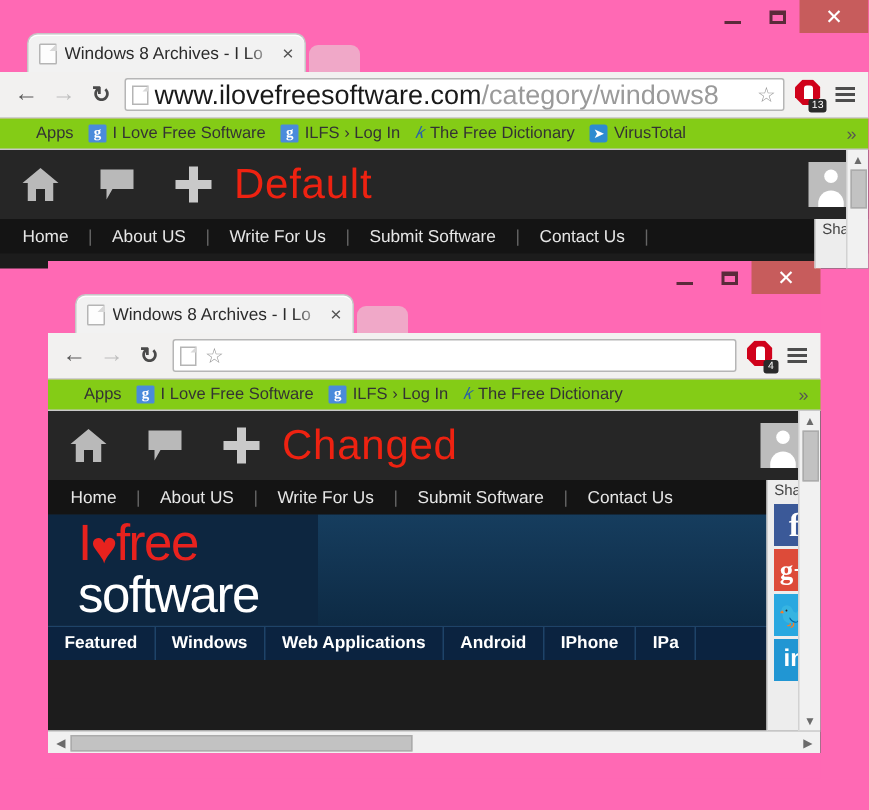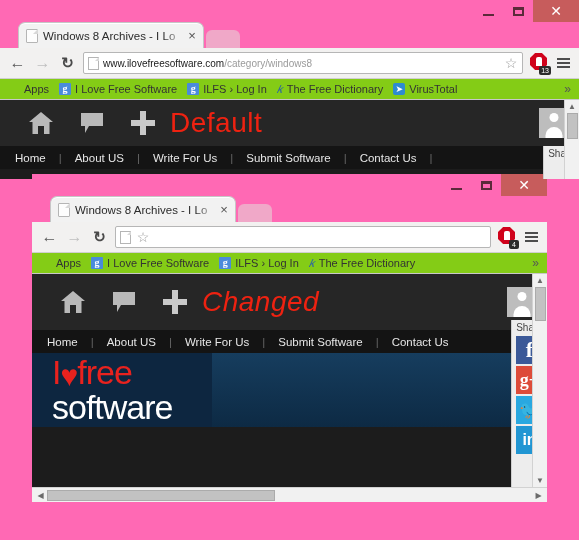--- a/index.html
+++ b/index.html
@@ -67,21 +67,21 @@
     flex: 1 1 auto; height: 22px; background: #fff;
     border: 1px solid #b6b6b6; border-radius: 2px;
     display: flex; align-items: center; padding: 0 3px 0 4px;
     margin: 0 3px; min-width: 0;
   }
   .ob-fav { width: 11px; height: 13px; margin-right: 4px; position: relative; flex:0 0 auto;}
   .ob-fav::before{content:""; position:absolute; inset:0; background:#fff;
      border:1px solid #b5b5b5;}
   .ob-fav::after{content:""; position:absolute; right:0; top:0; border-width:0 0 4px 4px;
      border-style:solid; border-color:transparent transparent #d8d8d8 transparent;}
-  .url { flex:1 1 auto; font-size: 10px; white-space: nowrap; overflow: hidden; min-width:0;}
+  .url { flex:1 1 auto; font-size: 18px; white-space: nowrap; overflow: hidden; min-width:0;}
   .url .host { color: #1a1a1a; }
   .url .path { color: #9a9a9a; }
   .star { flex:0 0 auto; font-size: 14px; color: #9a9a9a; width: 16px; text-align:center;}
   .ext-adblock { flex:0 0 auto; width: 24px; height: 24px; position: relative; margin: 0 1px;}
   .octagon {
     position:absolute; left:3px; top:2px; width:17px; height:17px; background:#d0021b;
     clip-path: polygon(30% 0,70% 0,100% 30%,100% 70%,70% 100%,30% 100%,0 70%,0 30%);
     display:flex; align-items:center; justify-content:center;
   }
   .octagon i { display:block; width:6px; height:9px; background:#fff; border-radius:2px 2px 0 0; font-style:normal;}
@@ -115,21 +115,21 @@
   .dict-icon { font-size:11px; color:#2b62a8; font-family:"Liberation Serif",serif; font-style:italic;}
   .vt-icon { width:12px; height:12px; background:#2e8bd0; color:#fff; font-size:9px;
              text-align:center; line-height:12px; border-radius:2px;}
   .bm-more { margin-left:auto; font-size:12px; color:#555; padding-right:4px; }
 
   
   .viewport { position: relative; background: #1c1c1c; overflow: hidden; }
 
   .site-topbar {
     background:#262626; display:flex; align-items:center; height: 100%;
-    padding-left: 28px; position:relative;
+    padding-left: 14px; position:relative;
   }
   .ico-home, .ico-comment, .ico-plus { flex:0 0 auto; }
   .ico-home { width:26px; height:24px; position:relative; margin-right:26px;}
   .ico-comment { width:24px; height:22px; position:relative; margin-right:26px;}
   .ico-plus { width:26px; height:26px; position:relative; margin-right:14px;}
   .overlay-label {
     color: #ee2211; font-size: 28px; font-family: "Liberation Sans", sans-serif;
     font-weight: 400; letter-spacing: .5px;
   }
   .avatar {
@@ -393,21 +393,21 @@
     </span>
     <span class="bm">
       <span class="bi dict-icon">𝑘</span>
       <span>The Free Dictionary</span>
     </span>
     <span class="bm-more">»</span>
   </div>
 
   <div class="viewport" style="height:228px;">
 
-    <div class="site-topbar" style="height:56px;font-style:italic;">
+    <div class="site-topbar" style="height:46px;">
       <span class="ico-home">
         <svg width="26" height="24" viewBox="0 0 26 24" aria-hidden="true">
           <path d="M13 1 L25 11 L21.5 11 L21.5 23 L4.5 23 L4.5 11 L1 11 Z" fill="#b9b9b9"></path>
           <rect x="10" y="15" width="6" height="8" fill="#262626"></rect>
         </svg>
       </span>
       <span class="ico-comment">
         <svg width="24" height="22" viewBox="0 0 24 22" aria-hidden="true">
           <path d="M1 1 H23 V14 H9 L5 21 L5 14 H1 Z" fill="#b9b9b9"></path>
         </svg>
@@ -435,20 +435,28 @@
     </div>
 
     <div class="site-hero">
       <div class="hero-grad"></div>
       <div class="logo">
         <div class="l1"><span>I</span><span class="heart">♥</span><span>free</span></div>
         <div class="l2">software</div>
       </div>
     </div>
 
+    <div class="site-cats">
+      <span class="cat">Featured</span>
+      <span class="cat">Windows</span>
+      <span class="cat">Web Applications</span>
+      <span class="cat">Android</span>
+      <span class="cat">IPhone</span>
+      <span class="cat">IPa</span>
+    </div>
 
     <div class="share-rail" style="top:46px; bottom:15px;">
       <span class="share-label">Share</span>
       <span class="sq fb">f</span>
       <span class="sq gp">g+</span>
       <span class="sq tw">🐦</span>
       <span class="sq li">in</span>
     </div>
 
     <div class="vscroll" style="bottom:15px;">

